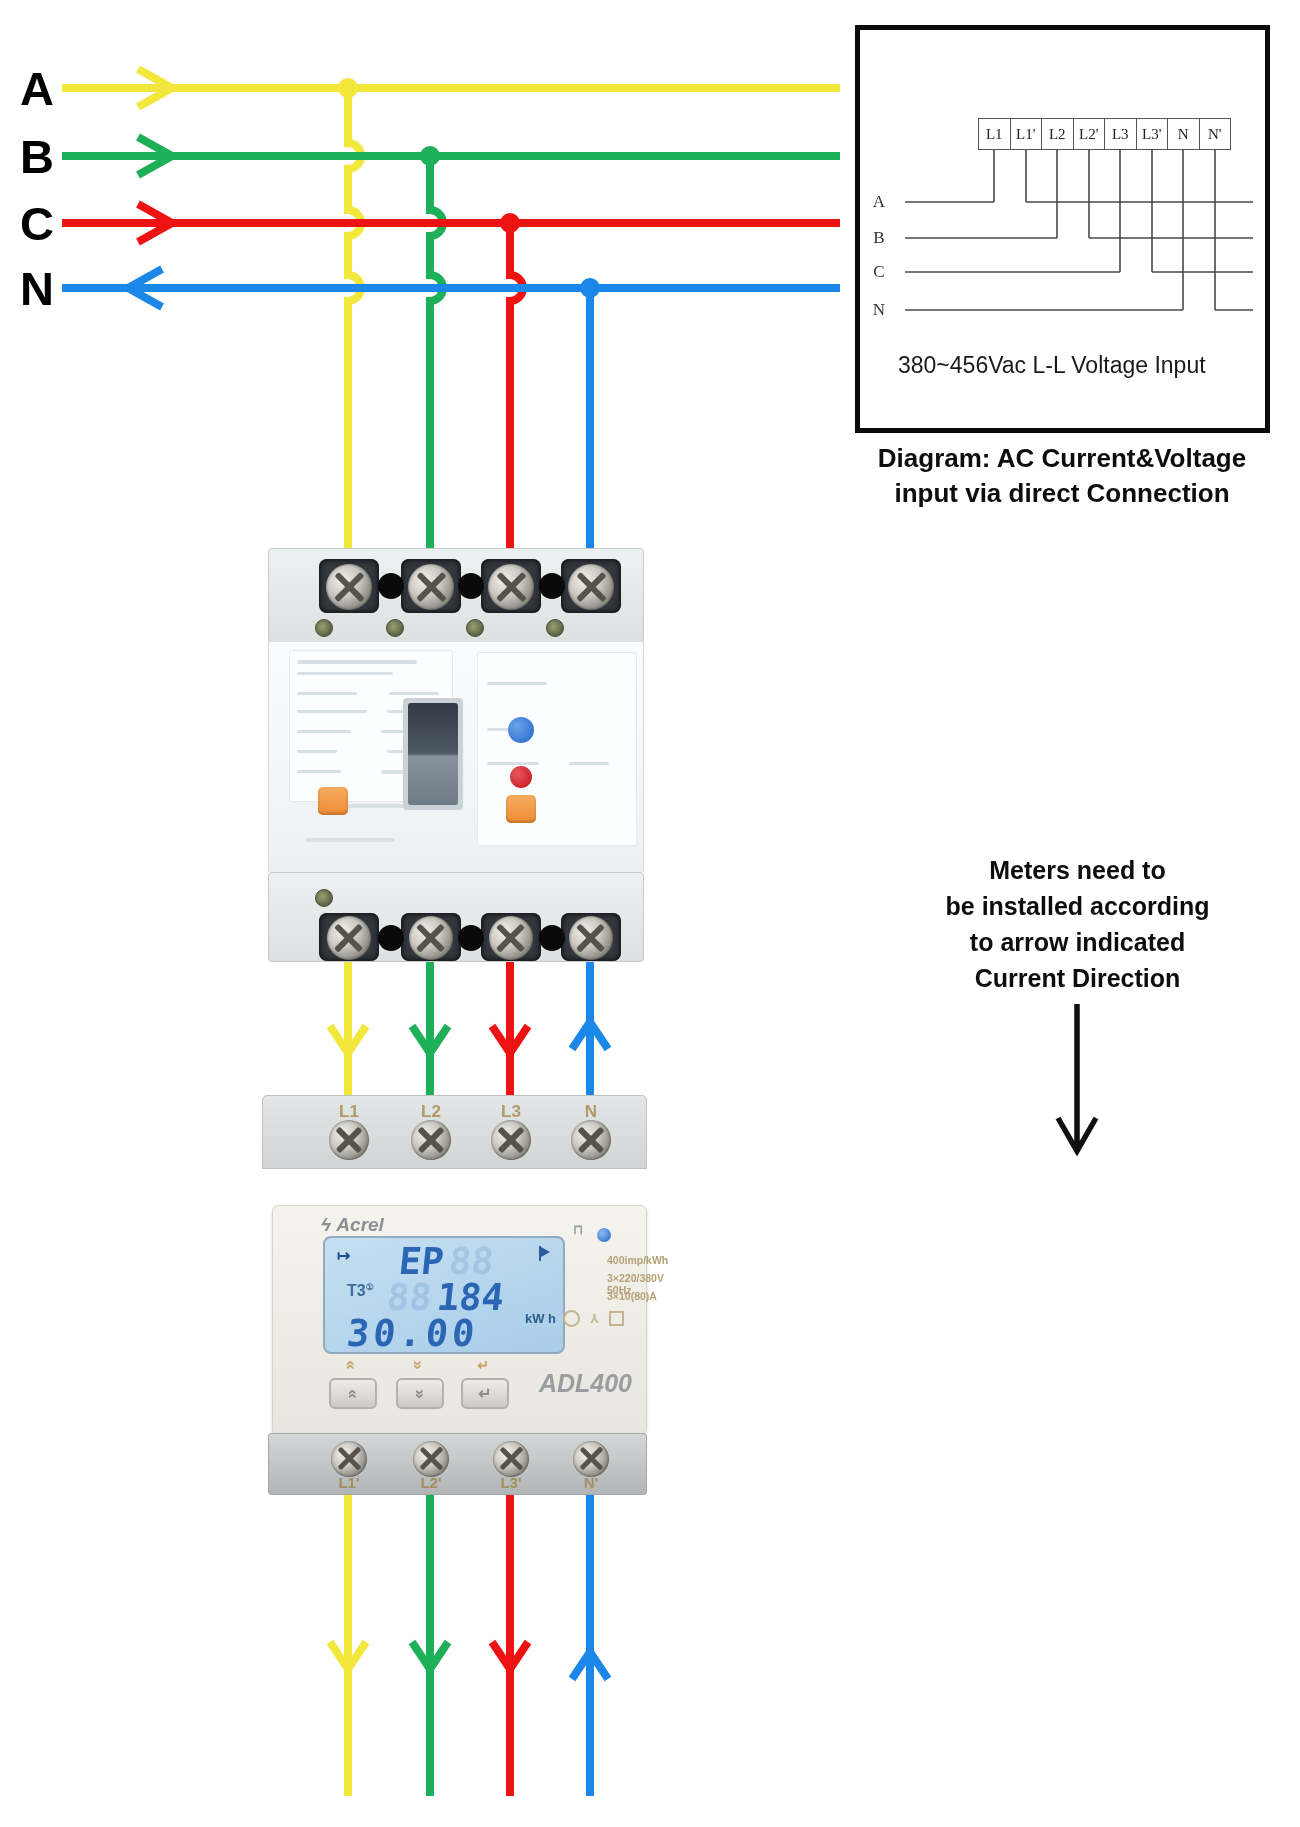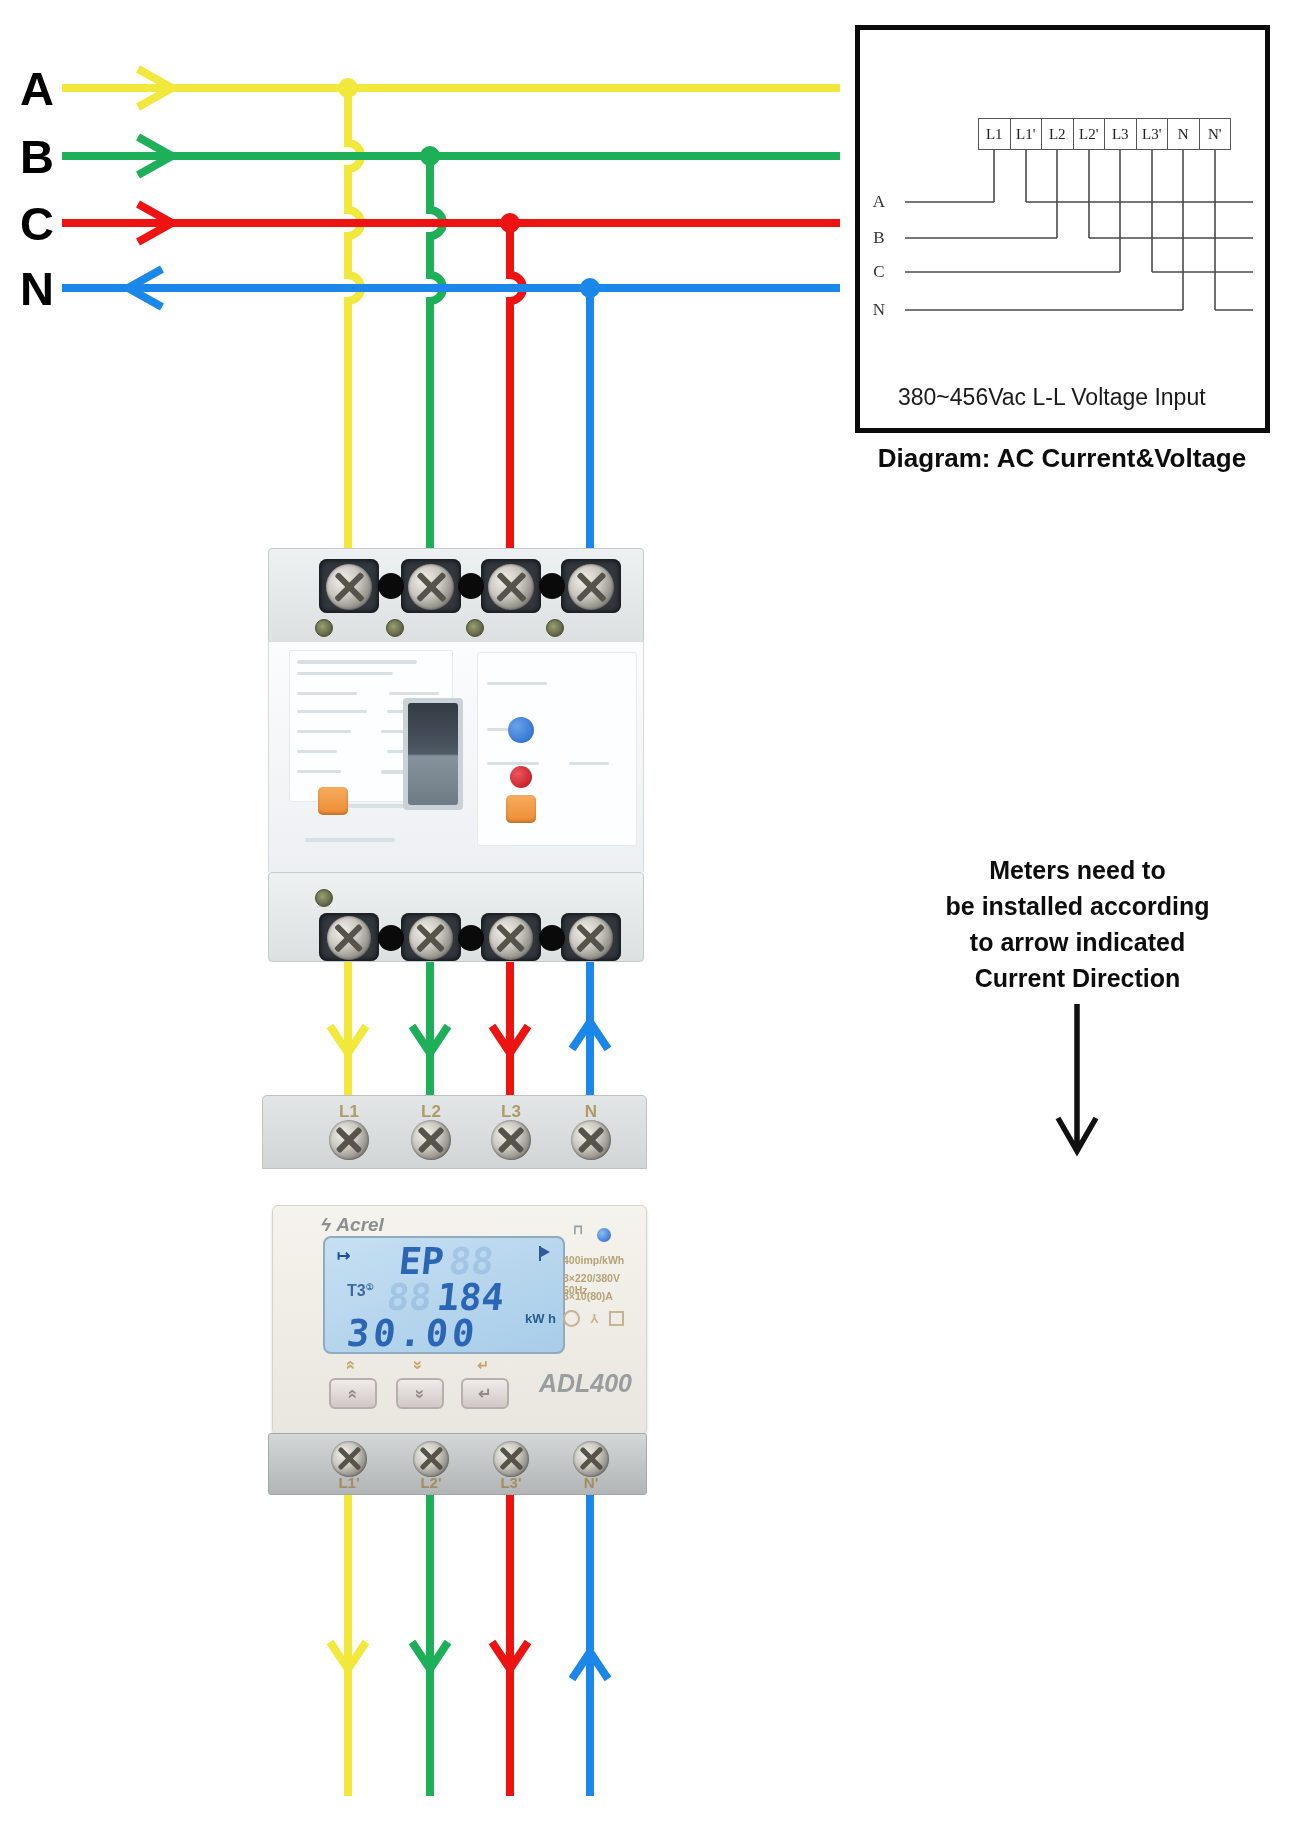--- a/index.html
+++ b/index.html
@@ -60,21 +60,21 @@
              background:radial-gradient(circle at 40% 40%,#d9d7cf,#8e8c84 75%);}
   #mt-face{position:absolute;left:10px;top:110px;width:373px;height:228px;border-radius:6px;
            background:linear-gradient(#f5f3ed,#e9e6df);border:1px solid #d6d3cb;box-shadow:0 2px 3px rgba(0,0,0,.15);}
   #mt-brand{position:absolute;left:48px;top:8px;font-size:19px;font-style:italic;font-weight:bold;color:#8c8f92;}
   #mt-lcd{position:absolute;left:50px;top:30px;width:238px;height:114px;border-radius:8px;
           background:linear-gradient(160deg,#c6dff2,#a8cde9);border:2px solid #90aabf;}
   .seg{font-family:"DejaVu Sans Mono",monospace;font-weight:bold;color:#2b66b5;transform:skewX(-6deg);}
   .seg-ghost{font-family:"DejaVu Sans Mono",monospace;font-weight:bold;color:rgba(43,102,181,.16);transform:skewX(-6deg);}
   #mt-led{position:absolute;left:324px;top:22px;width:14px;height:14px;border-radius:50%;
           background:radial-gradient(circle at 35% 35%,#8cbcf2,#1f63c9);}
-  .rating{position:absolute;left:290px;width:84px;font-size:10.5px;font-weight:bold;color:#b5a276;}
+  .rating{position:absolute;left:290px;width:84px;font-size:10.5px;font-weight:bold;color:#b5a276;padding-left:44px;}
   .lcdicons{position:absolute;left:290px;top:104px;display:flex;gap:10px;align-items:center;color:#c3b493;}
   .ring{width:13px;height:13px;border:2px solid #c3b493;border-radius:50%;display:inline-block;}
   .sqi{width:11px;height:11px;border:2px solid #c3b493;display:inline-block;}
   .mt-btn{position:absolute;top:172px;width:44px;height:27px;border-radius:6px;
           background:linear-gradient(#f0ebe9,#cfc8c6);border:2px solid #b7afad;
           display:flex;align-items:center;justify-content:center;color:#938a88;font-weight:bold;}
   .btn-hint{position:absolute;top:152px;width:44px;text-align:center;color:#c7a468;font-weight:bold;font-size:14px;height:16px;line-height:14px;}
   .rotup{display:inline-block;transform:rotate(90deg);font-size:17px;}
   .rotdn{display:inline-block;transform:rotate(90deg);font-size:17px;}
   #mt-model{position:absolute;right:14px;top:163px;font-size:25px;font-style:italic;font-weight:bold;color:#9a9da0;}
@@ -122,23 +122,24 @@
     <div class="tcell">L2'</div>
     <div class="tcell">L3</div>
     <div class="tcell">L3'</div>
     <div class="tcell">N</div>
     <div class="tcell">N'</div>
   </div>
   <div class="rowlab" style="left:866px;top:202px;">A</div>
   <div class="rowlab" style="left:866px;top:238px;">B</div>
   <div class="rowlab" style="left:866px;top:272px;">C</div>
   <div class="rowlab" style="left:866px;top:310px;">N</div>
-  <div class="specline" style="top:352px;margin-top:32px;">380~456Vac L-L Voltage Input</div>
+  <div class="specline" style="top:352px;">380~456Vac L-L Voltage Input</div>
 
   <div class="capline" style="top:443px;">Diagram: AC Current&amp;Voltage</div>
+  <div class="capline" style="top:478px;">input via direct Connection</div>
 
   <div class="noteline" style="top:856px;">Meters need to</div>
   <div class="noteline" style="top:892px;">be installed according</div>
   <div class="noteline" style="top:928px;">to arrow indicated</div>
   <div class="noteline" style="top:964px;">Current Direction</div>
 
   <div id="breaker">
     <div class="bk-strip" style="top:0;height:94px;">
       <div class="termsq" style="left:50px;top:10px;width:60px;height:54px;">
           <div class="screw" style="left:7px;top:5px;width:46px;height:46px;"></div>

